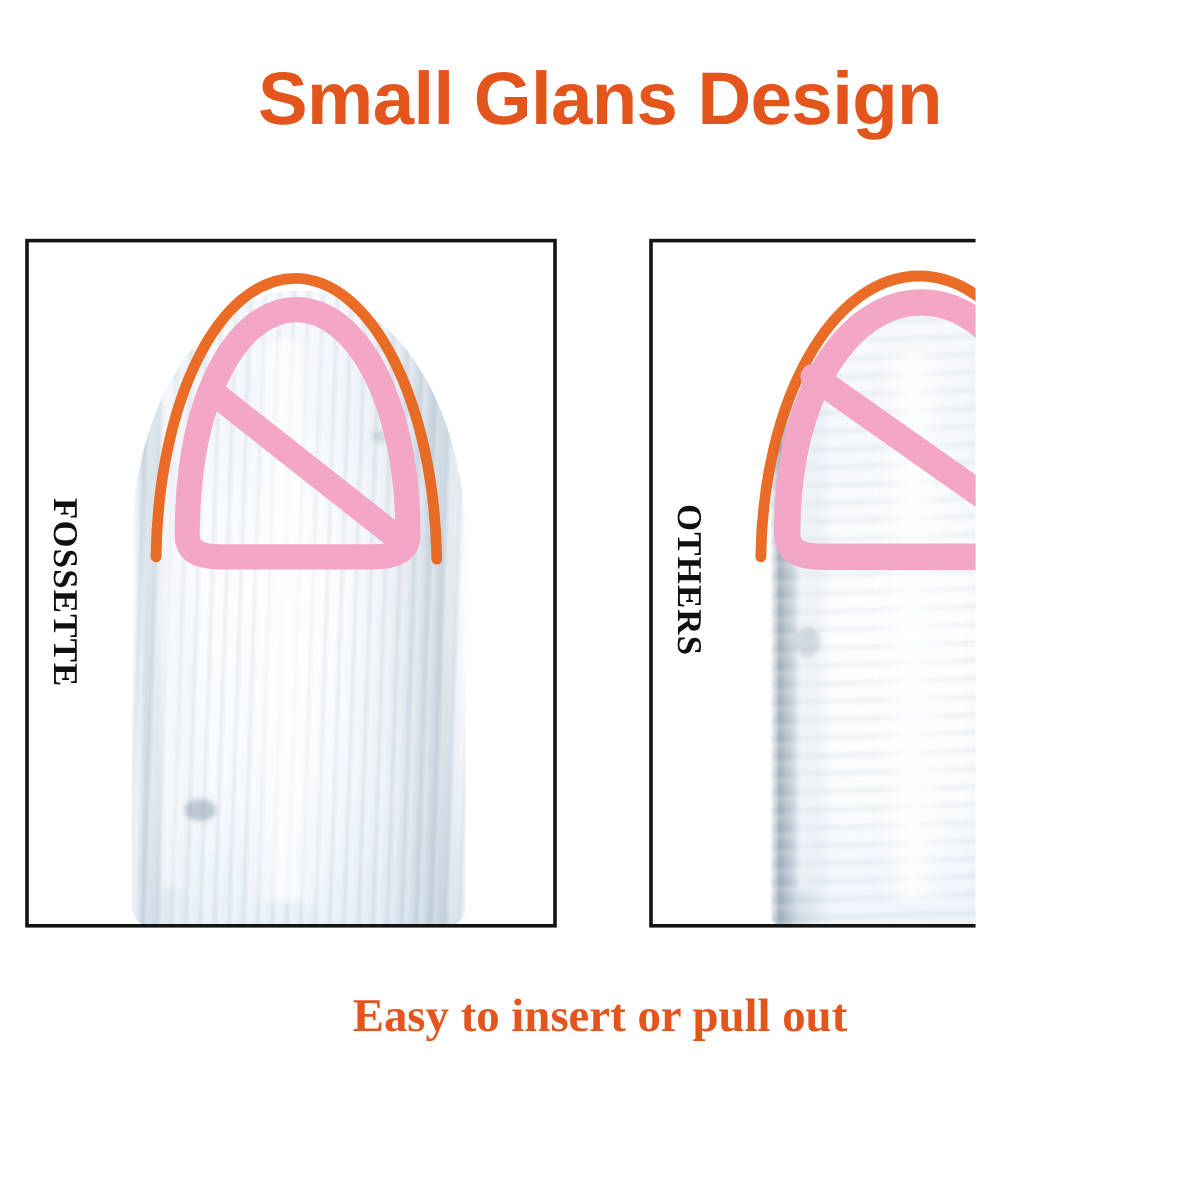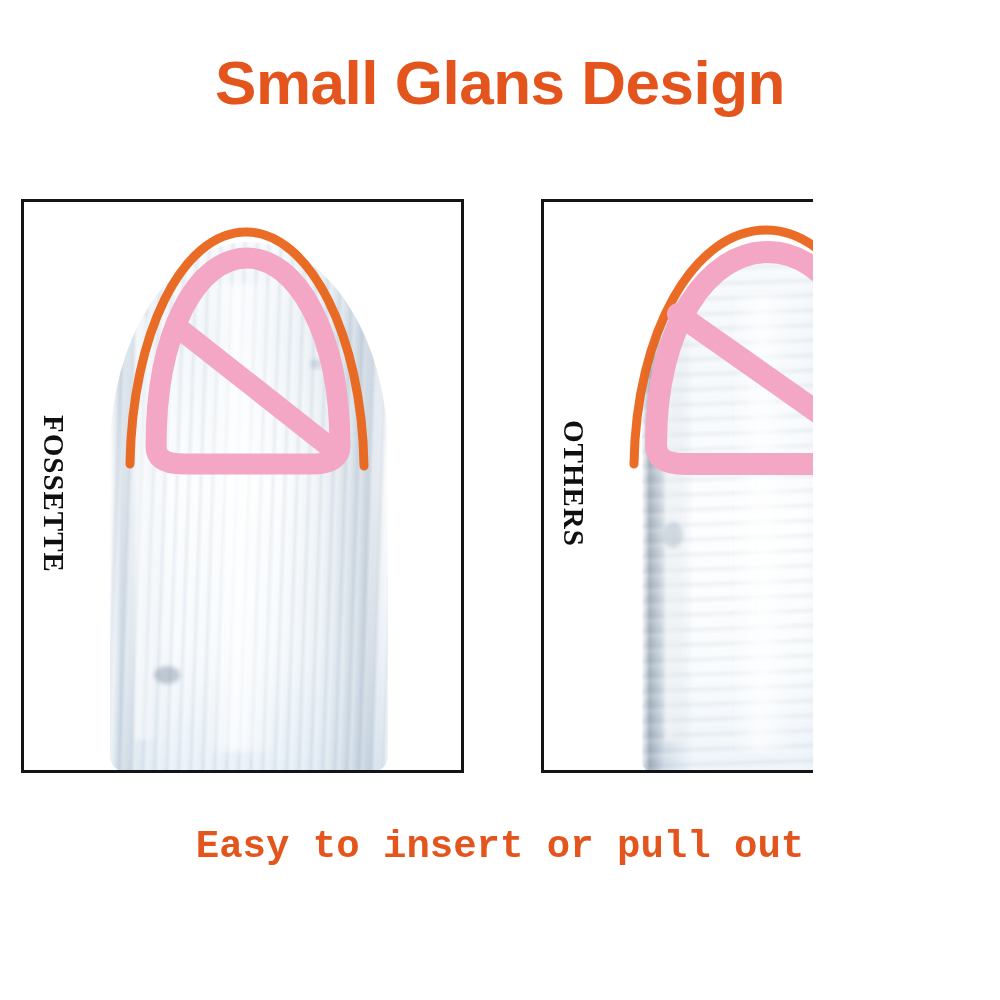--- a/index.html
+++ b/index.html
@@ -181,21 +181,21 @@
   }
   .overlay svg { display: block; overflow: visible; }
 
   
   .caption-accent {
     position: absolute;
     left: 0;
     top: 824px;
     width: 1000px;
     text-align: center;
-    font-family: Liberation Mono, monospace;
+    font-family: Liberation Serif, serif;
     font-weight: bold;
     font-size: 39px;
     line-height: 46px;
     color: #E4551E;
     white-space: nowrap;
   }
   .caption-note {
     position: absolute;
     left: 0;
     top: 916px;

